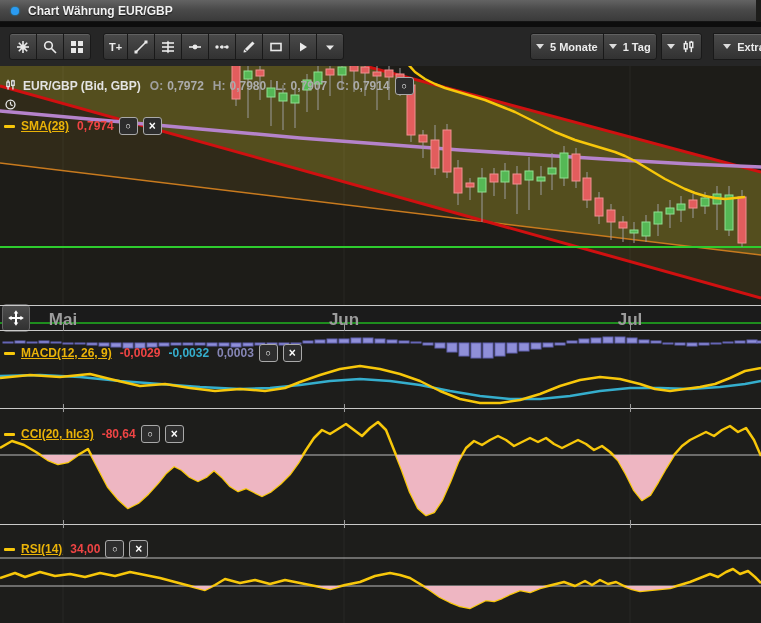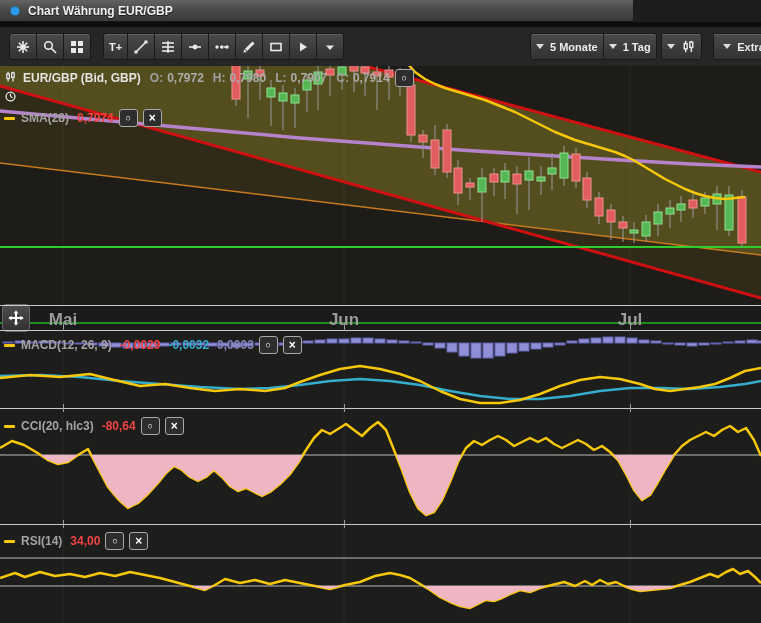--- a/index.html
+++ b/index.html
@@ -1,19 +1,19 @@
 <!DOCTYPE html>
 <html><head>
 <meta charset="utf-8">
 <style>
   html,body{margin:0;padding:0;background:#101010;}
   #app{position:relative;width:761px;height:623px;overflow:hidden;background:#1d1d1b;
        font-family:"Liberation Sans",sans-serif;-webkit-font-smoothing:antialiased;}
   
-  #titlebar{position:absolute;left:0;top:0;width:633px;height:21px;
+  #titlebar{position:absolute;left:0;top:0;width:756px;height:21px;
     background:linear-gradient(180deg,#636363,#4a4a4a 45%,#3a3a3a);
     border-bottom:1px solid #141414;display:flex;align-items:center;}
   #title-dot{width:8px;height:8px;border-radius:50%;margin-left:11px;box-shadow:0 0 2px #0af;}
   #title-text{color:#f2f2f2;font-size:12px;font-weight:bold;margin-left:9px;text-shadow:0 1px 1px #111;}
   #titlegap{position:absolute;left:0;top:22px;width:761px;height:5px;background:#0d0d0d;}
   
   #toolbar{position:absolute;left:0;top:27px;width:761px;height:39px;background:#262626;}
   .btn-group{position:absolute;top:6px;display:flex;}
   .tbtn{height:27px;min-width:25px;box-sizing:border-box;display:flex;align-items:center;justify-content:center;
     background:linear-gradient(180deg,#4a4a4a,#323232);border:1px solid #191919;margin-left:-1px;
@@ -28,27 +28,27 @@
   .panel{position:absolute;left:0;width:761px;}
   .hline-sep{position:absolute;left:0;width:761px;height:1px;background:#c9c9c9;z-index:6;}
   .tickmark{position:absolute;width:1px;background:#9a9a9a;z-index:7;}
   #axisstrip{top:306px;height:24px;background:#1b1b1b;z-index:5;}
   .month-label{position:absolute;top:4px;transform:translateX(-50%);color:#9c9c9c;font-size:17px;font-weight:bold;}
   #strip-green{position:absolute;left:0;top:16px;width:761px;height:2px;background:#1f9a1f;opacity:.9;}
   #move-btn{position:absolute;left:2px;top:-2px;width:26px;height:26px;border-radius:4px;
     background:linear-gradient(180deg,#4e4e4e,#303030);border:1px solid #666;display:flex;
     align-items:center;justify-content:center;cursor:move;z-index:9;}
   
-  .legend{position:absolute;z-index:8;font-size:12px;font-weight:bold;}
+  .legend{position:absolute;z-index:8;font-size:12px;font-weight:bold;margin-top:8px;}
   .legend .row{display:flex;align-items:center;height:20px;white-space:nowrap;}
   .sym{color:#e3e3e3;margin-left:6px;}
   .ohlc-l{color:#9f9f9f;margin-left:9px;}
   .ohlc-v{color:#ababab;margin-left:4px;}
   .date-txt{color:#e3e3e3;margin-left:6px;}
-  .ind-name{color:#a3a3a3;margin-left:6px;}
+  .ind-name{color:#eab308;margin-left:6px;text-decoration:underline;}
   .ind-val{color:#ef4444;margin-left:8px;}
   .ind-val2{color:#35aecd;margin-left:8px;}
   .ind-val3{color:#8585b5;margin-left:8px;}
   .dash{display:inline-block;width:11px;height:3px;background:#f7c70a;border-radius:1px;}
   .mini-btn{display:inline-flex;width:17px;height:16px;align-items:center;justify-content:center;
     background:#2d2d2d;border:1px solid #a9a9a9;border-radius:3px;color:#fff;font-weight:bold;
     margin-left:5px;cursor:pointer;line-height:1;}
   .mini-o{font-size:9px;}
   .mini-x{font-size:12px;}
   svg.chart{position:absolute;left:0;top:0;}

